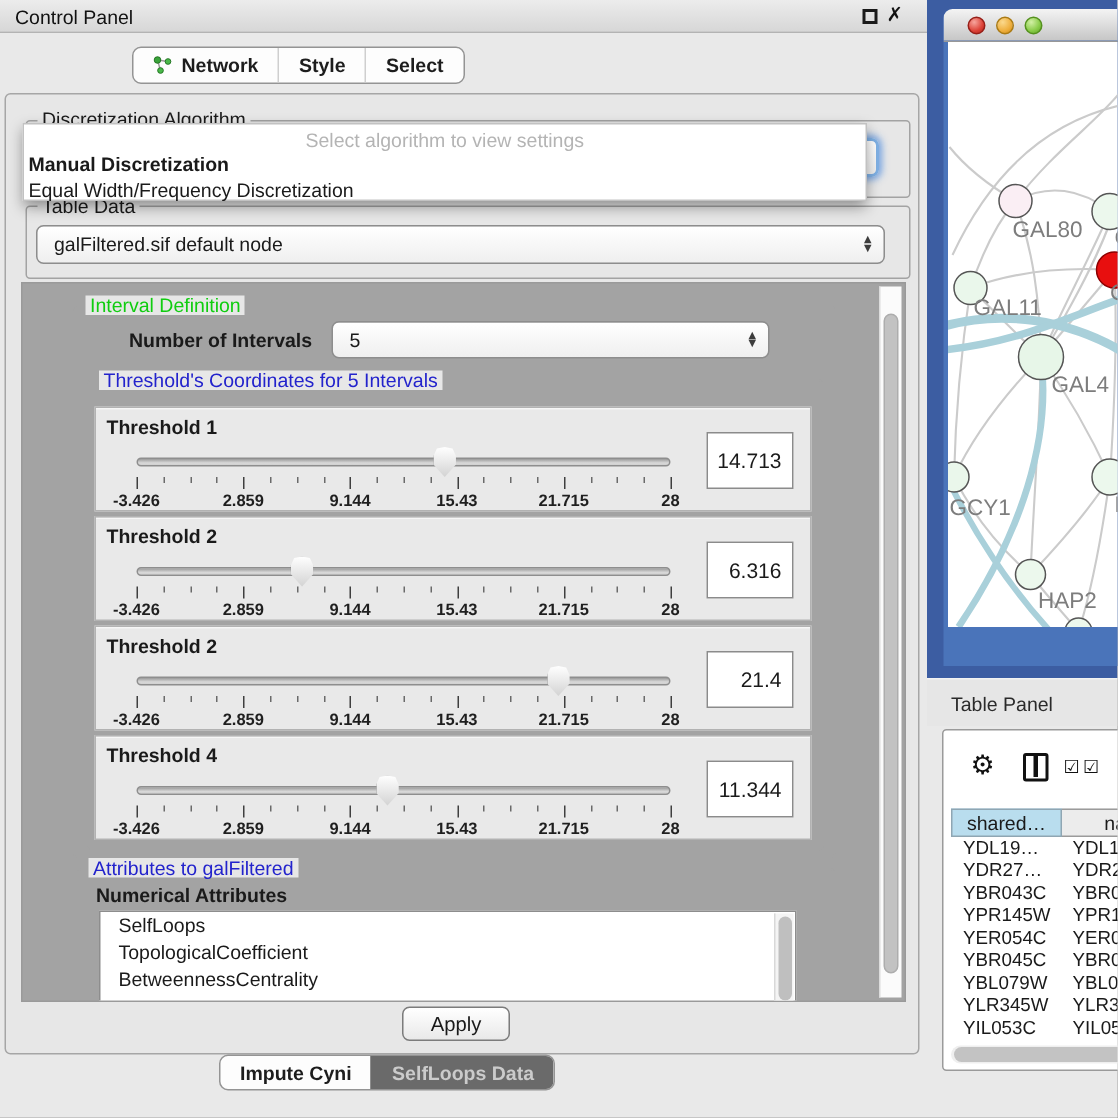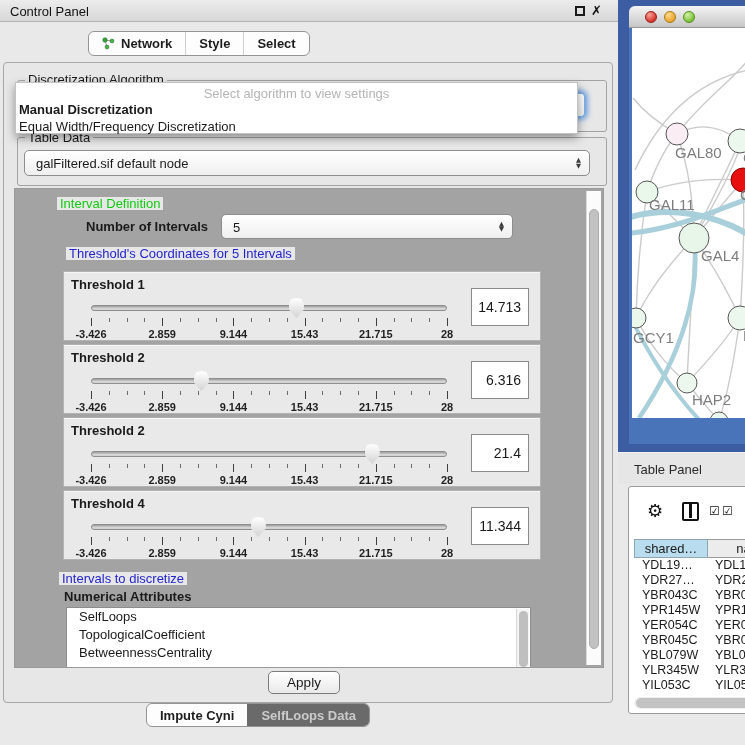--- a/index.html
+++ b/index.html
@@ -337,21 +337,21 @@
         <div class="tick-label" style="left: 139.4px;">9.144</div>
         <div class="tick-label" style="left: 210.6px;">15.43</div>
         <div class="tick-label" style="left: 281.8px;">21.715</div>
         <div class="tick-label" style="left: 353px;">28</div>
         <div class="thumb" style="left: 186.82px;"></div>
       </div>
     <div class="val-box">11.344</div>
   </div>
 
   <div class="group" style="left:36px; top:390px; width:506px; height:150px;"></div>
-  <span class="group-title gt-blue" style="left:44px; top:383px;">Intervals to discretize</span>
+  <span class="group-title gt-blue" style="left:44px; top:383px;">Attributes to galFiltered</span>
   <span class="attr-heading">Numerical Attributes</span>
 
   <div class="listbox">
     <div class="list-item">SelfLoops</div>
     <div class="list-item">TopologicalCoefficient</div>
     <div class="list-item">BetweennessCentrality</div>
     <div class="list-vscroll">
       <div class="thumb-v"></div>
     </div>
   </div>

